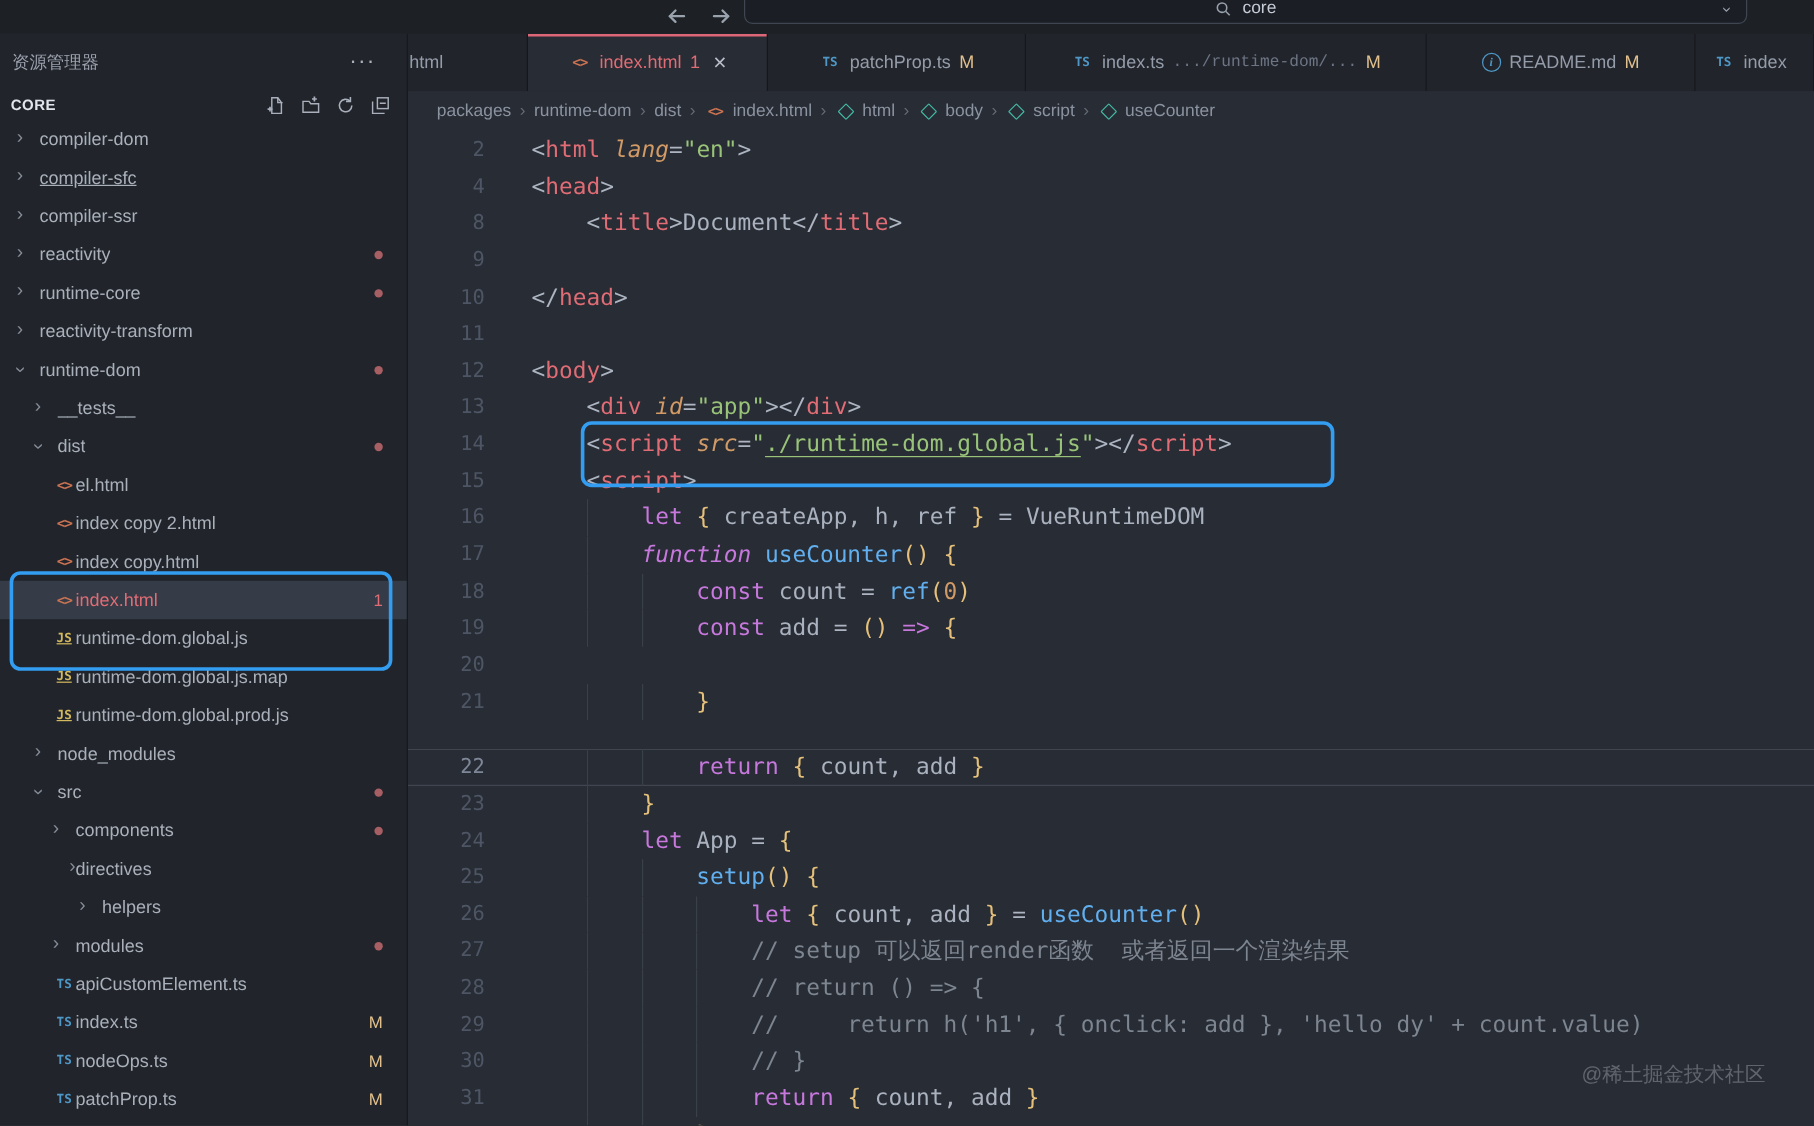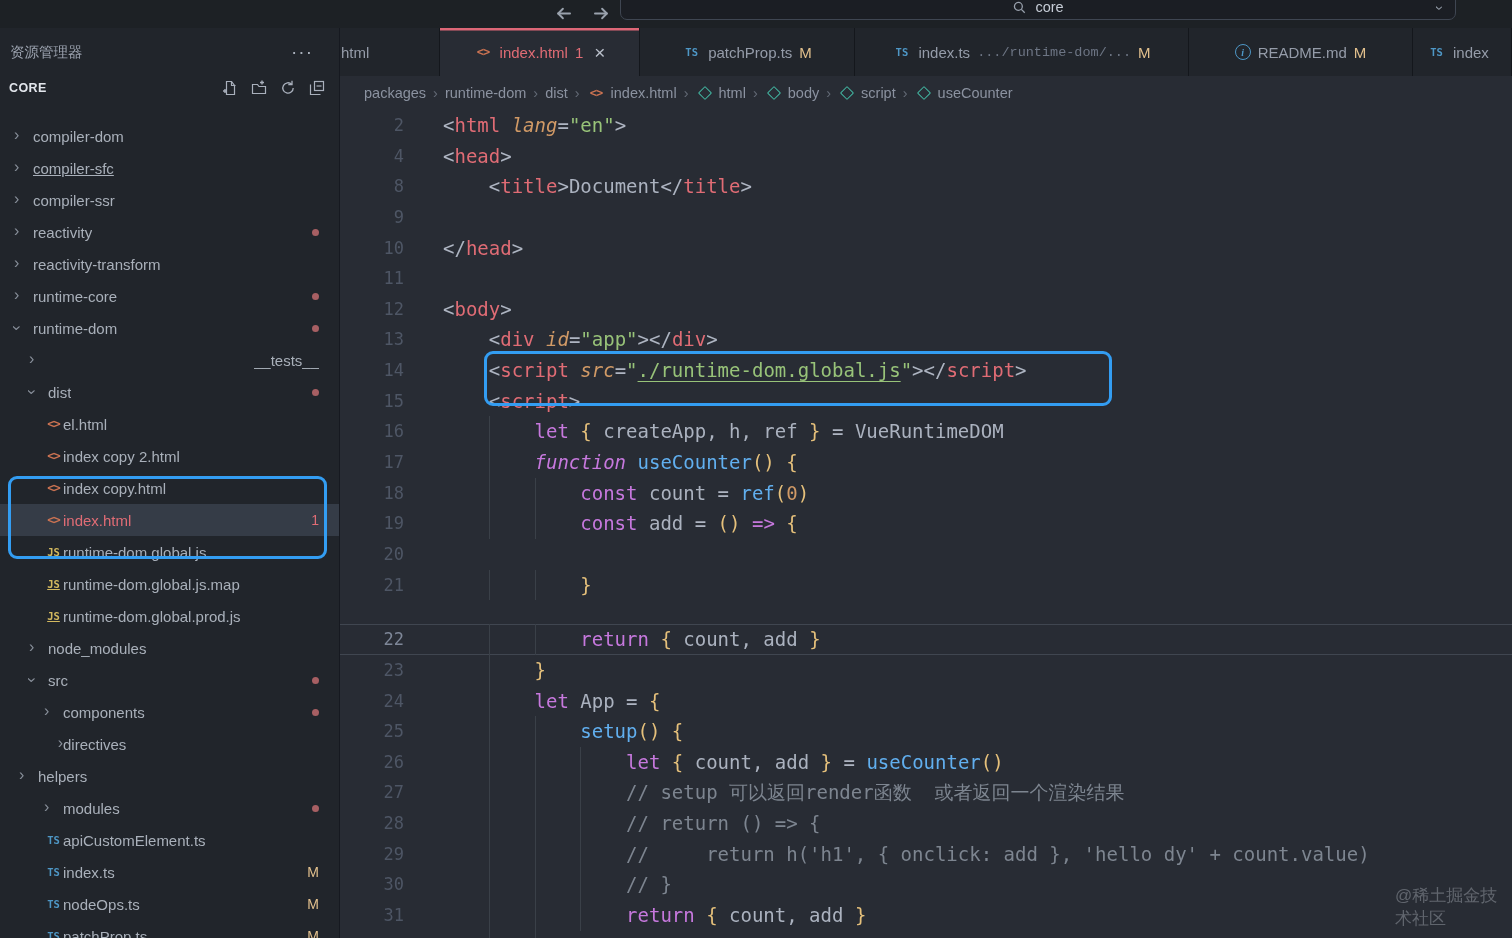--- a/index.html
+++ b/index.html
@@ -17,21 +17,21 @@
   .sdd{position:absolute;right:12px;bottom:3px;color:#98a0ac;font-size:14px;}
   .rot90{display:inline-block;transform:rotate(90deg);}
 
   
   .sidebar{position:absolute;left:0;top:28px;width:340px;height:910px;background:#21252b;border-right:1px solid #161920;box-sizing:border-box;display:flex;flex-direction:column;z-index:2;}
   .panel-header{height:48px;flex:none;display:flex;align-items:center;padding:0 26px 0 10px;color:#9ba2ae;font-size:14.5px;}
   .more{margin-left:auto;color:#aab1bc;font-size:19px;letter-spacing:1px;line-height:10px;}
   .section-header{height:24px;flex:none;display:flex;align-items:center;padding:0 14px 0 9px;color:#e2e6ec;font-weight:bold;font-size:12.5px;letter-spacing:.4px;}
   .hicons{margin-left:auto;display:flex;gap:13px;color:#a9b0bc;}
   .hicons svg{width:16px;height:16px;display:block;}
-  .tree{flex:1;overflow:hidden;margin-top:20px;}
+  .tree{flex:1;overflow:hidden;}
   .trow{height:32px;display:flex;align-items:center;padding-right:20px;color:#a9b0ba;font-size:15px;box-sizing:border-box;white-space:nowrap;}
   .trow.sel{background:#353c47;}
   .tlabel{overflow:hidden;}
   .tlabel.terr{color:#e06c75;}
   .chev{flex:none;width:19px;color:#878e99;font-size:16px;line-height:1;}
   .chev::before{content:"›";display:inline-block;transform:translateY(-1px);}
   .chev.open::before{transform:rotate(90deg);}
   .tdot{margin-left:auto;width:7px;height:7px;border-radius:50%;background:#a75f63;flex:none;}
   .tgit{margin-left:auto;color:#e2c08d;font-size:14px;}
   .tbadge{margin-left:auto;color:#e06c75;font-size:14px;}
@@ -79,21 +79,21 @@
   .tk-attr{color:#d19a66;font-style:italic;}
   .tk-str{color:#98c379;}
   .tk-lnk{color:#98c379;text-decoration:underline;text-underline-offset:4px;}
   .tk-kw{color:#c678dd;}
   .tk-kwi{color:#c678dd;font-style:italic;}
   .tk-fn{color:#61afef;}
   .tk-num{color:#d19a66;}
   .tk-br{color:#e5c07b;}
   .tk-cmt{color:#7d8590;}
 
-  .watermark{position:absolute;left:1395px;top:884px;color:rgba(205,210,220,.34);font-size:17px;z-index:10;}
+  .watermark{position:absolute;left:1318px;top:884px;color:rgba(205,210,220,.34);font-size:17px;z-index:10;}
 
   .annot{position:absolute;border:3px solid #339df2;border-radius:9px;z-index:60;pointer-events:none;}
   .annot-tree{left:8px;top:476px;width:313px;height:77px;}
   .annot-code{left:484px;top:351px;width:622px;height:49px;}
 </style>
 </head>
 <body>
 
 <div class="app">
 
@@ -171,33 +171,33 @@
           <span class="chev"></span>
           <span class="tlabel">compiler-ssr</span>
         </div>
         <div class="trow" style="padding-left: 14px;">
           <span class="chev"></span>
           <span class="tlabel">reactivity</span>
           <span class="tdot"></span>
         </div>
         <div class="trow" style="padding-left: 14px;">
           <span class="chev"></span>
+          <span class="tlabel">runtime-core</span>
+          <span class="tdot"></span>
+        </div>
+        <div class="trow" style="padding-left: 14px;">
+          <span class="chev"></span>
           <span class="tlabel">reactivity-transform</span>
-        </div>
-        <div class="trow" style="padding-left: 14px;">
-          <span class="chev"></span>
-          <span class="tlabel">runtime-core</span>
-          <span class="tdot"></span>
         </div>
         <div class="trow" style="padding-left: 14px;">
           <span class="chev open"></span>
           <span class="tlabel">runtime-dom</span>
           <span class="tdot"></span>
         </div>
-        <div class="trow" style="padding-left: 29px; justify-content: space-between;">
+        <div class="trow" style="padding-left: 29px;">
           <span class="chev"></span>
           <span class="tlabel">__tests__</span>
         </div>
         <div class="trow" style="padding-left: 29px;">
           <span class="chev open"></span>
           <span class="tlabel">dist</span>
           <span class="tdot"></span>
         </div>
         <div class="trow" style="padding-left: 44px;">
           <span class="fi fi-html">&lt;&gt;</span>
@@ -239,21 +239,21 @@
         </div>
         <div class="trow" style="padding-left: 44px;">
           <span class="chev"></span>
           <span class="tlabel">components</span>
           <span class="tdot"></span>
         </div>
         <div class="trow" style="padding-left: 44px; text-align: right;">
           <span class="chev"></span>
           <span class="tlabel">directives</span>
         </div>
-        <div class="trow" style="padding-left: 19px;">
+        <div class="trow" style="padding-left: 66px;">
           <span class="chev"></span>
           <span class="tlabel">helpers</span>
         </div>
         <div class="trow" style="padding-left: 44px;">
           <span class="chev"></span>
           <span class="tlabel">modules</span>
           <span class="tdot"></span>
         </div>
         <div class="trow" style="padding-left: 44px;">
           <span class="fi fi-ts">TS</span>

